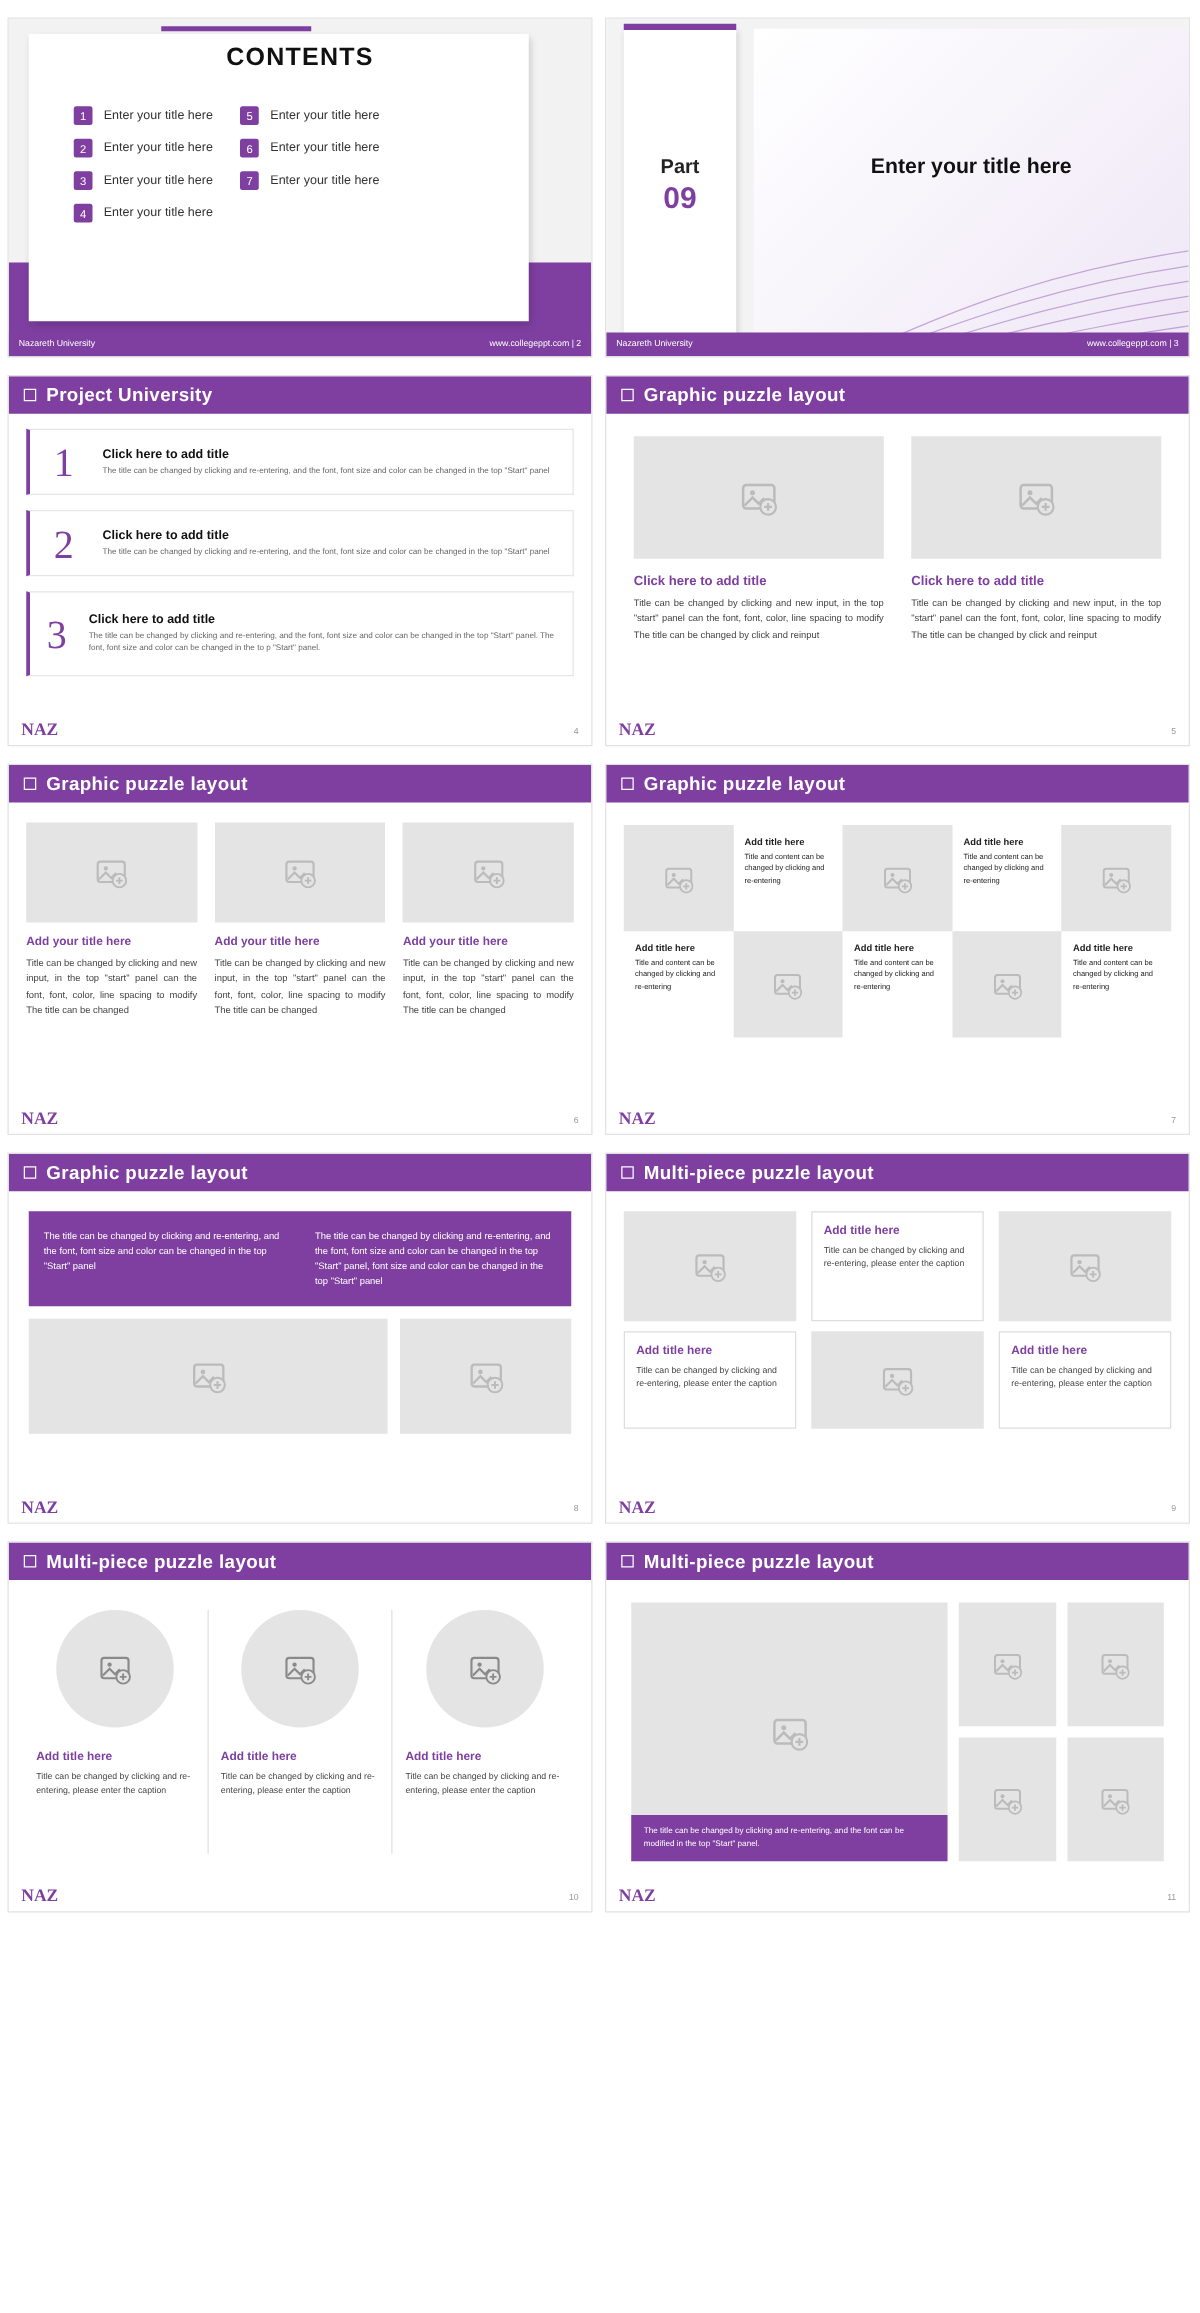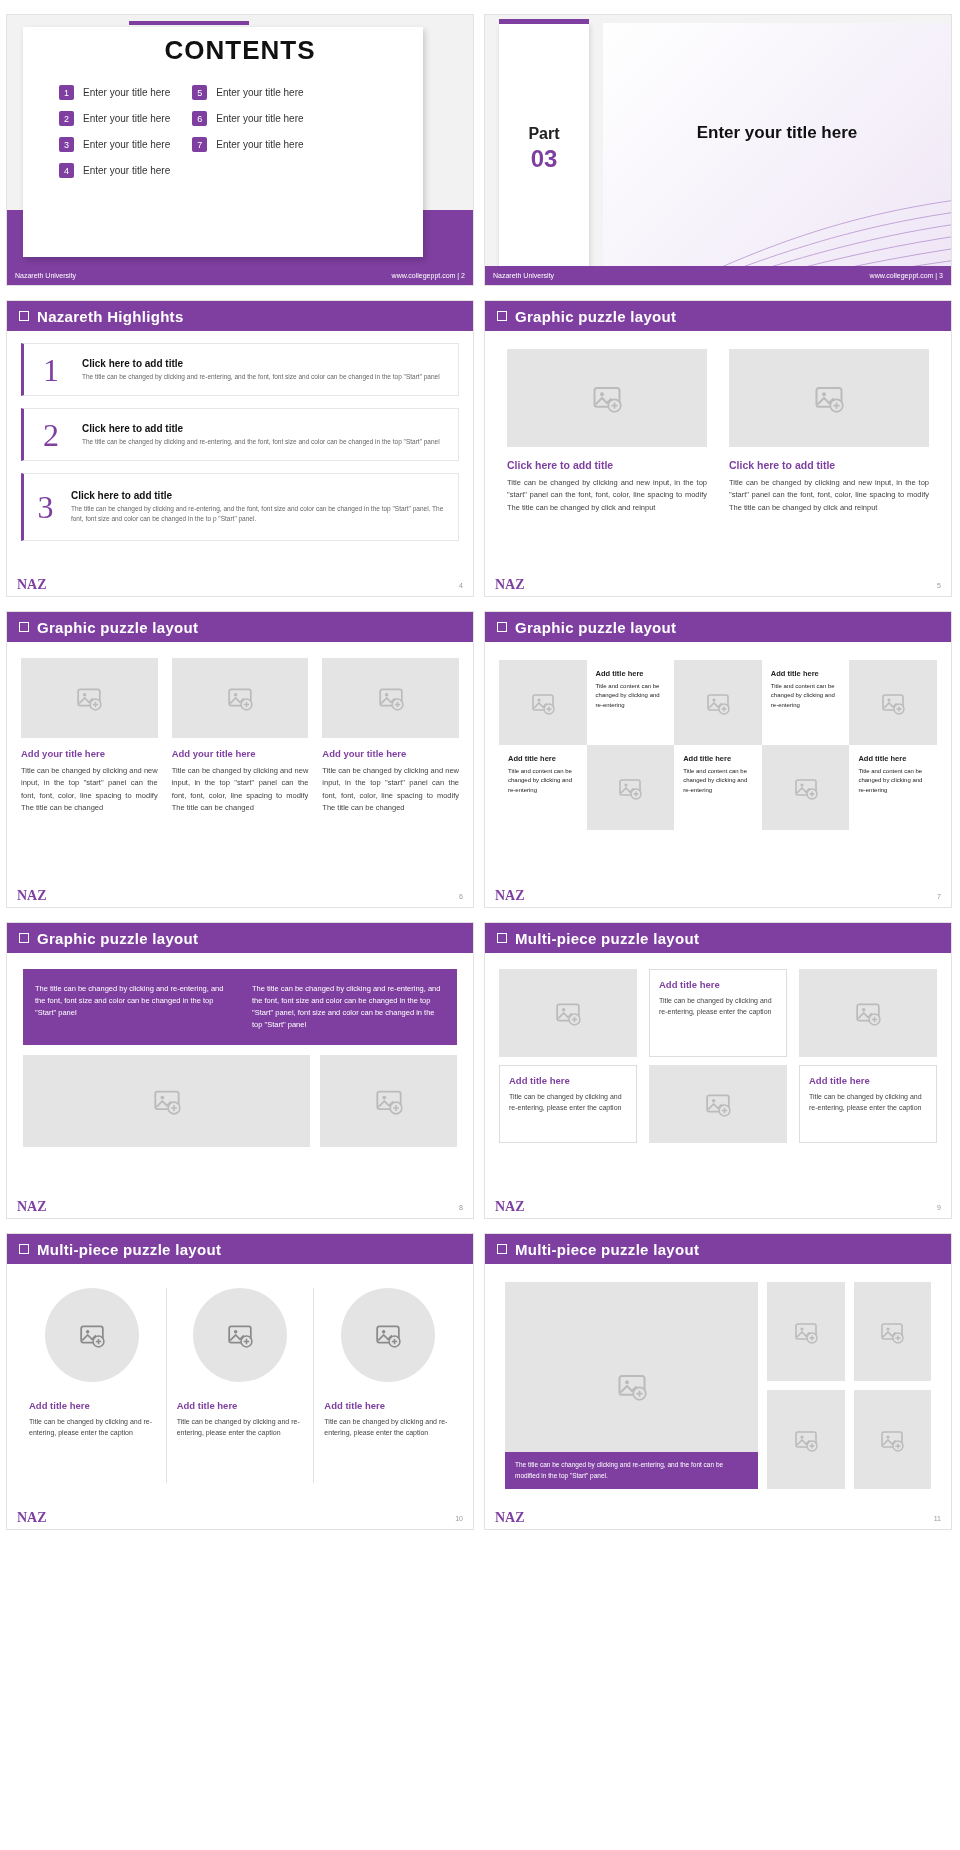--- a/index.html
+++ b/index.html
@@ -8,21 +8,21 @@
   .row{display:flex;gap:10px;padding:0 6px;}
   .slide{width:466px;background:#fff;border:1px solid #e2e2e2;position:relative;overflow:hidden;}
   .slide.s1{height:270px;}
   .slide.s2{height:295px;}
 
   
   .contents-bg{position:absolute;left:0;top:0;right:0;bottom:0;background:#f2f2f2;}
   .contents-purple{position:absolute;left:0;right:0;bottom:0;height:75px;background:#7e3fa0;}
   .contents-card{position:absolute;left:16px;top:12px;width:400px;height:230px;background:#fff;box-shadow:2px 3px 6px rgba(0,0,0,.18);}
   .contents-bar{position:absolute;left:122px;top:6px;width:120px;height:4px;background:#7e3fa0;}
-  .contents-title{position:absolute;left:0;right:0;top:20px;text-align:center;font-size:26px;font-weight:bold;letter-spacing:1px;color:#111;}
+  .contents-title{position:absolute;left:0;right:0;top:20px;text-align:center;font-size:20px;font-weight:bold;letter-spacing:1px;color:#111;}
   .contents-list{position:absolute;left:52px;top:70px;display:flex;gap:22px;}
   .c-col{display:flex;flex-direction:column;gap:11px;}
   .c-item{display:flex;align-items:center;gap:9px;}
   .c-num{width:15px;height:15px;background:#7e3fa0;color:#fff;font-size:9px;display:flex;align-items:center;justify-content:center;border-radius:2px;}
   .c-txt{font-size:10px;color:#333;}
   .foot{position:absolute;left:0;right:0;bottom:0;height:19px;background:#7e3fa0;color:#fff;font-size:7px;display:flex;align-items:center;justify-content:space-between;padding:0 8px;box-sizing:border-box;}
 
   
   .part-bg{position:absolute;inset:0;background:#f3f3f3;}
   .part-white{position:absolute;left:14px;top:8px;width:90px;height:245px;background:#fff;box-shadow:1px 2px 5px rgba(0,0,0,.14);}
@@ -130,34 +130,34 @@
             <path d="M0,150 C105,132 195,96 340,76"></path>
             <path d="M0,150 C110,138 200,108 340,88"></path>
             <path d="M0,150 C115,142 205,118 340,100"></path>
             <path d="M20,150 C120,146 210,128 340,112"></path>
           </g>
         </svg>
       </div>
       <div class="part-white"></div>
       <div class="part-bar"></div>
       <div class="part-label">Part</div>
-      <div class="part-num">03</div>
+      <div class="part-num">09</div>
       <div class="foot">
         <span>Nazareth University</span>
         <span>www.collegeppt.com | 3</span>
       </div>
     </div>
   </div>
 
   <div class="row" style="padding-top:14px;">
 
     <div class="slide s2">
       <div class="hdr">
         <span class="sq"></span>
-        <span class="t">Nazareth Highlights</span>
+        <span class="t">Project University</span>
       </div>
       <div class="body">
         <div class="hl">
           <div class="n">1</div>
           <div>
             <div class="tt">Click here to add title</div>
             <div class="dd">The title can be changed by clicking and re-entering, and the font, font size and color can be changed in the top "Start" panel</div>
           </div>
         </div>
         <div class="hl">

